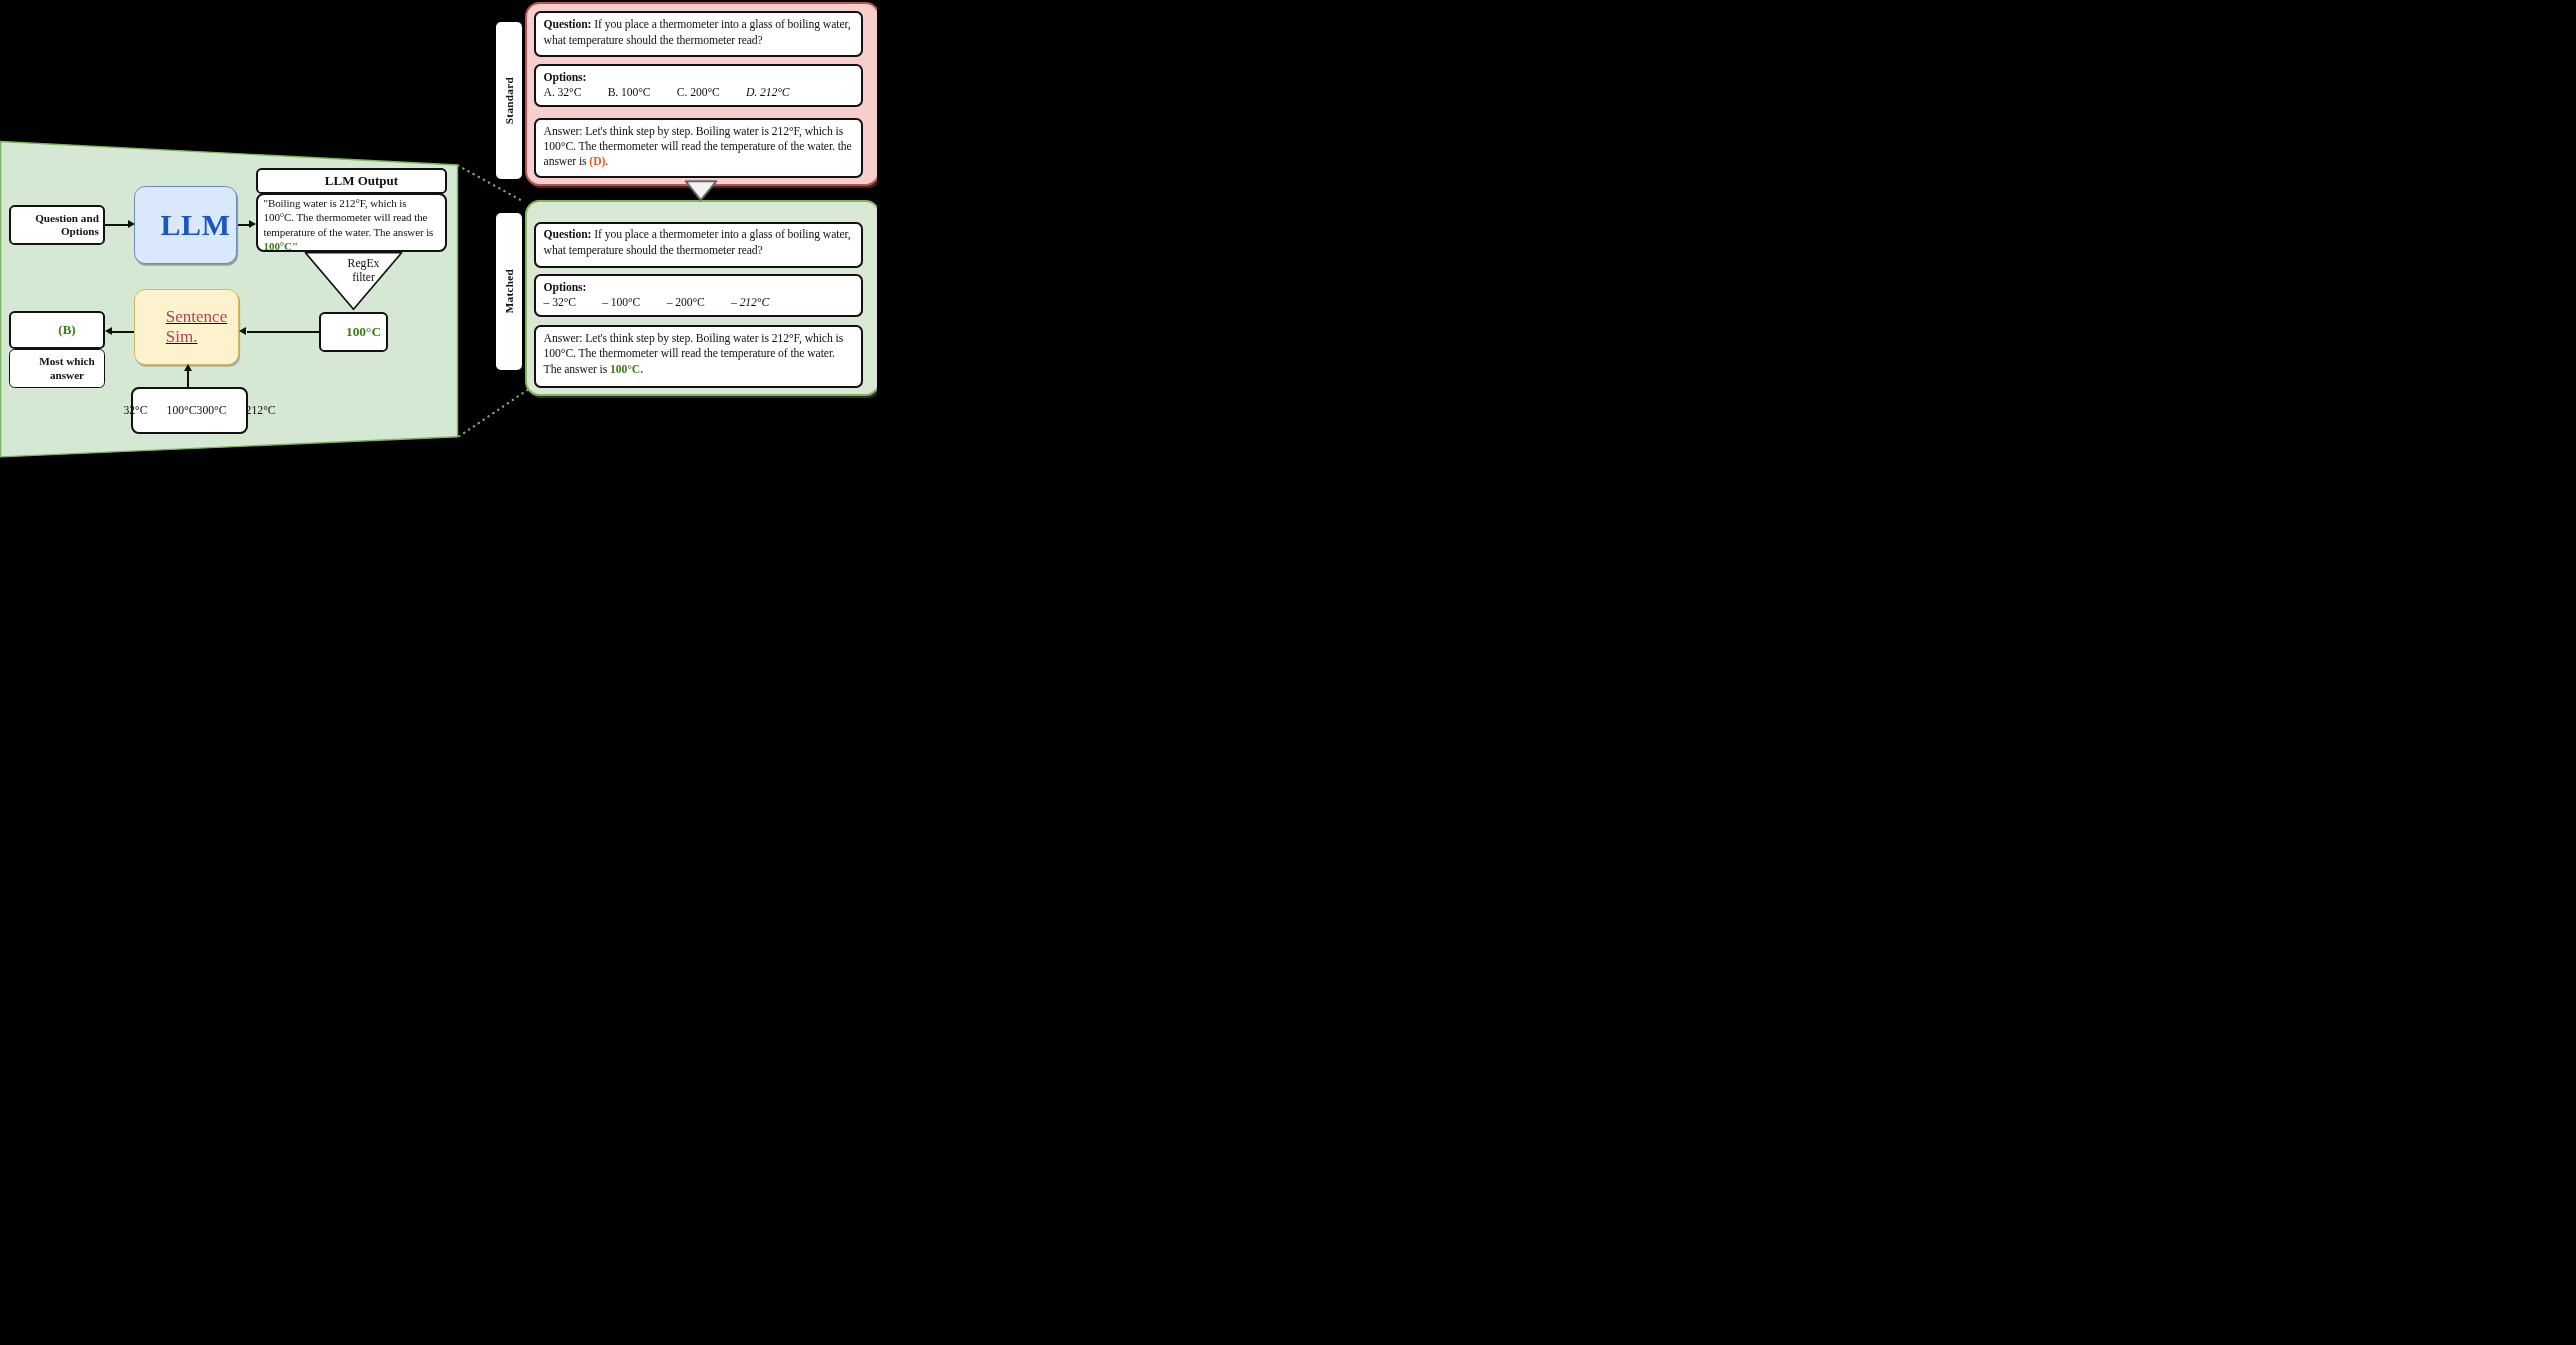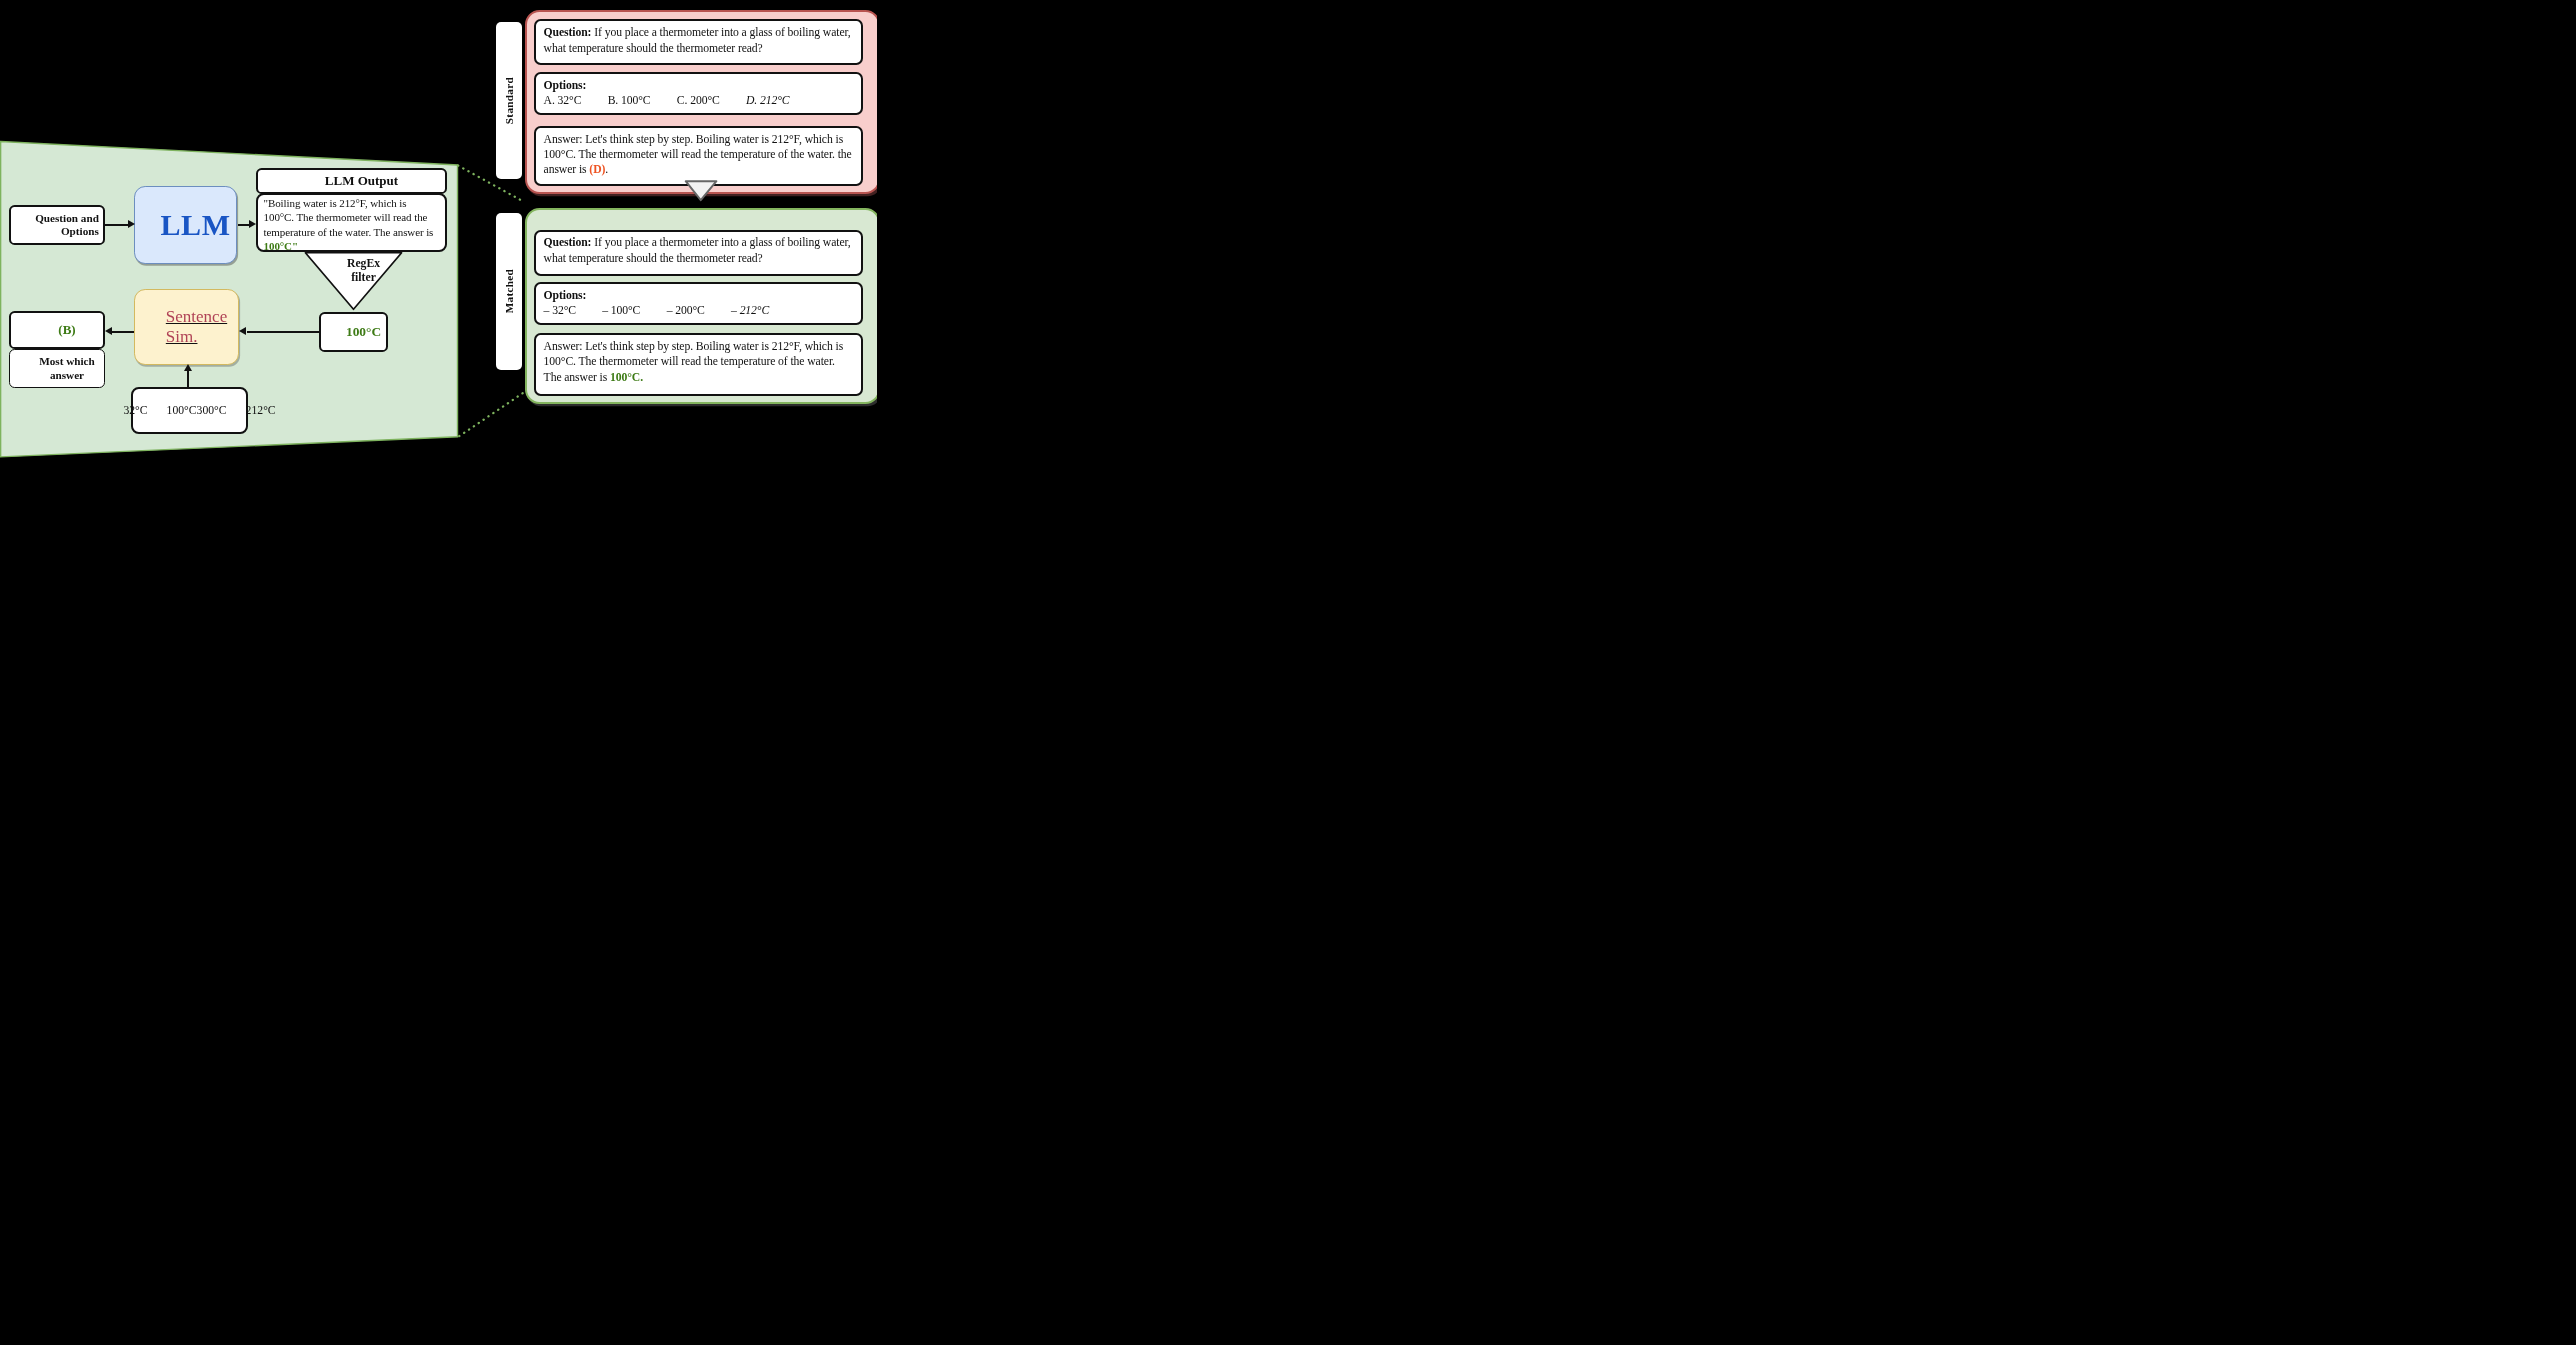--- a/index.html
+++ b/index.html
@@ -27,37 +27,37 @@
   
   .input-box{left:9px;top:205px;width:96px;height:40px;font-weight:700;font-size:11.2px;line-height:13.4px;text-align:right;}
   .llm-box{left:134px;top:186px;width:103px;height:78px;background:var(--llm-fill);
            border:1.4px solid var(--llm-stroke);border-radius:11.2px;box-shadow:1.1px 1.7px 0 rgba(70,70,70,.45);
            display:flex;align-items:center;justify-content:center;z-index:3;}
   .llm-text{color:var(--llm-text);font-size:30px;font-weight:600;letter-spacing:0.6px;}
   .out-title{left:256px;top:168px;width:191px;height:26px;font-weight:700;font-size:13px;z-index:4;}
   .out-body{left:256px;top:193px;width:191px;height:59px;border-radius:7.8px;
             font-size:11px;line-height:14.3px;text-align:left;padding:1.1px 5.6px 0 5.6px;
             display:block;letter-spacing:-0.1px;z-index:3;}
-  .regex-label{left:313px;top:257px;width:81px;text-align:center;font-weight:700;
+  .regex-label{left:313px;top:257px;width:81px;text-align:center;font-weight:400;
                font-size:11.7px;line-height:14px;z-index:3;}
   .val-box{left:319px;top:312px;width:69px;height:40px;font-weight:700;font-size:13.4px;
            color:var(--hl-green);z-index:3;}
   .sim-box{left:134px;top:289px;width:105px;height:76px;background:var(--sim-fill);
            border:1.4px solid var(--sim-stroke);border-radius:11.2px;box-shadow:1.1px 1.7px 0 rgba(70,70,70,.35);
            display:flex;align-items:center;justify-content:center;z-index:3;text-decoration:underline;}
   .sim-text{color:var(--sim-text);font-size:17px;line-height:20px;}
   .b-box{left:9px;top:311px;width:96px;height:38px;font-weight:700;font-size:13px;color:var(--hl-green);}
   .cap-box{left:9px;top:349px;width:96px;height:39px;border-width:1.7px;font-weight:700;
            font-size:11.2px;line-height:13.4px;}
   .cand-box{left:131px;top:387px;width:117px;height:47px;border-radius:7.8px;flex-direction:row;
             font-size:11.7px;line-height:17px;}
   .cand-row{display:flex;gap:19px;justify-content:center;}
 
   
-  .panel{position:absolute;left:525px;width:351px;border:2.2px solid;border-radius:14.5px;z-index:2;margin-top:8px;}
+  .panel{position:absolute;left:525px;width:351px;border:2.2px solid;border-radius:14.5px;z-index:2;}
   .panel.standard{top:1.7px;height:180px;background:var(--standard-fill);border-color:var(--standard-stroke);
                   box-shadow:1.7px 2.2px 0 rgba(120,60,60,.55);}
   .panel.matched{top:200px;height:192px;background:var(--matched-fill);border-color:var(--matched-stroke);
                  box-shadow:1.7px 2.2px 0 rgba(100,100,100,.45);}
   .pbox{position:absolute;left:7.3px;width:329px;background:#fff;border:2px solid #111;border-radius:6.7px;
         font-size:11.7px;line-height:15.4px;letter-spacing:-0.1px;padding:3.9px 7.3px;box-sizing:border-box;}
   .opt{margin-right:23.5px;} .opt:last-child{margin-right:0;font-style:italic;}
   .hl-green{color:var(--hl-green);font-weight:700;}
   .hl-orange{color:var(--hl-orange);font-weight:700;}
   .side-label{position:absolute;left:496px;width:26px;background:#fff;border-radius:5px;z-index:3;

